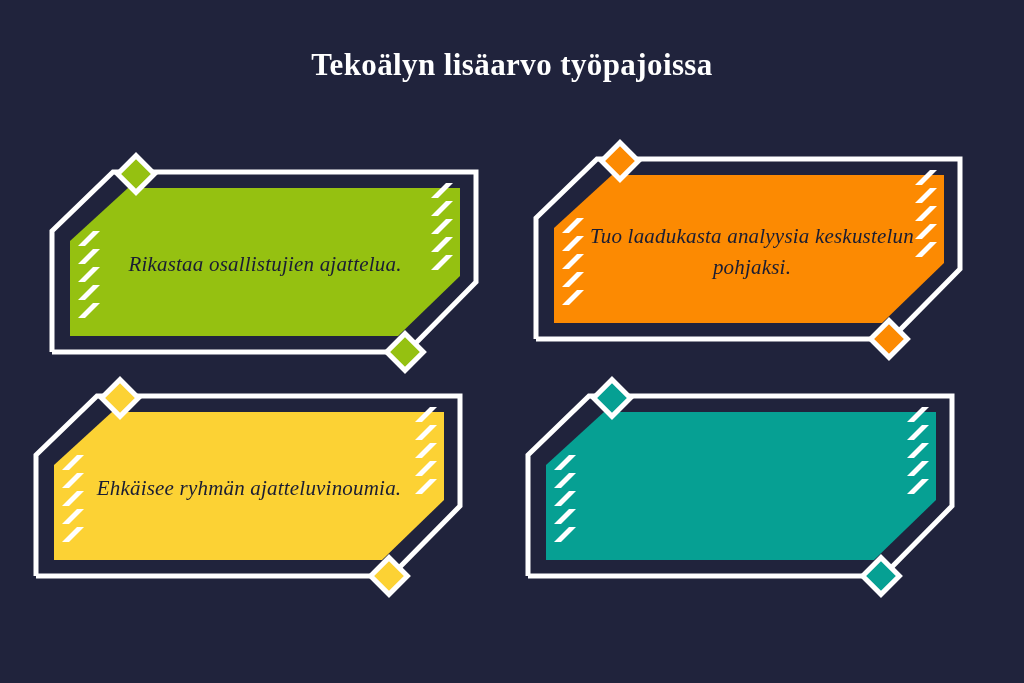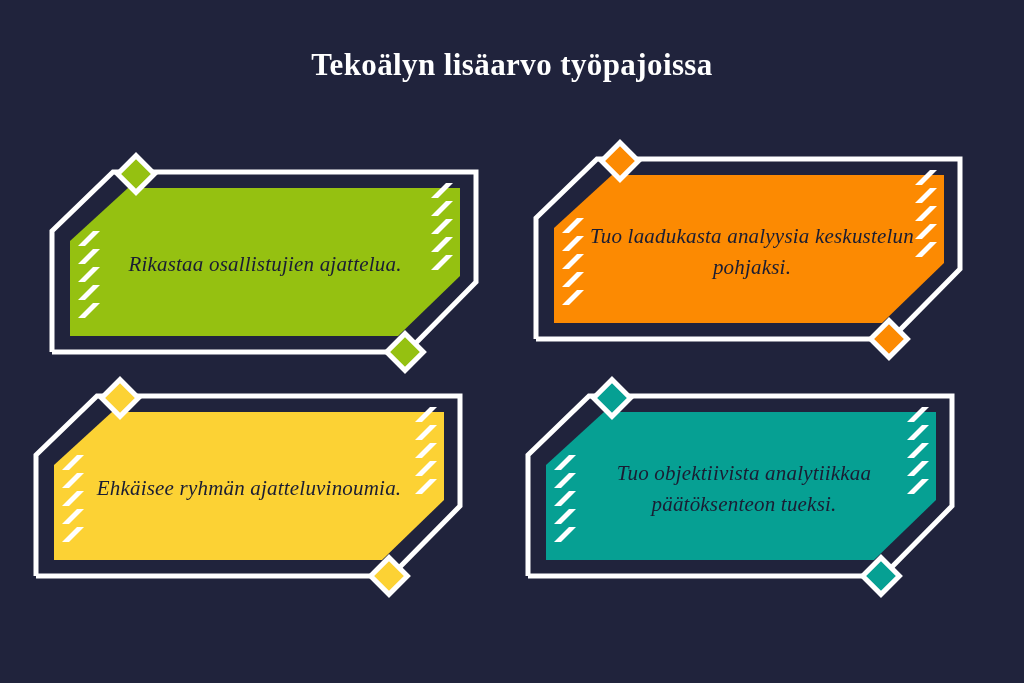--- a/index.html
+++ b/index.html
@@ -173,16 +173,15 @@
       <g class="stripes-right" fill="#ffffff">
         <polygon points="387,100 402,85 409,85 394,100"></polygon>
         <polygon points="387,82 402,67 409,67 394,82"></polygon>
         <polygon points="387,64 402,49 409,49 394,64"></polygon>
         <polygon points="387,46 402,31 409,31 394,46"></polygon>
         <polygon points="387,28 402,13 409,13 394,28"></polygon>
       </g>
       <rect class="diamond-tl" x="79" y="-9" width="26" height="26" transform="rotate(45 92 4)" fill="#06a093" stroke="#ffffff" stroke-width="5"></rect>
       <rect class="diamond-br" x="348" y="169" width="26" height="26" transform="rotate(45 361 182)" fill="#06a093" stroke="#ffffff" stroke-width="5"></rect>
     </svg>
-    <div class="card-text" style="color: rgb(26, 29, 51);">Tuo objektiivista analytiikkaa päätöksenteon tueksi.</div>
   </div>
 
 </div>
 
 </body></html>

